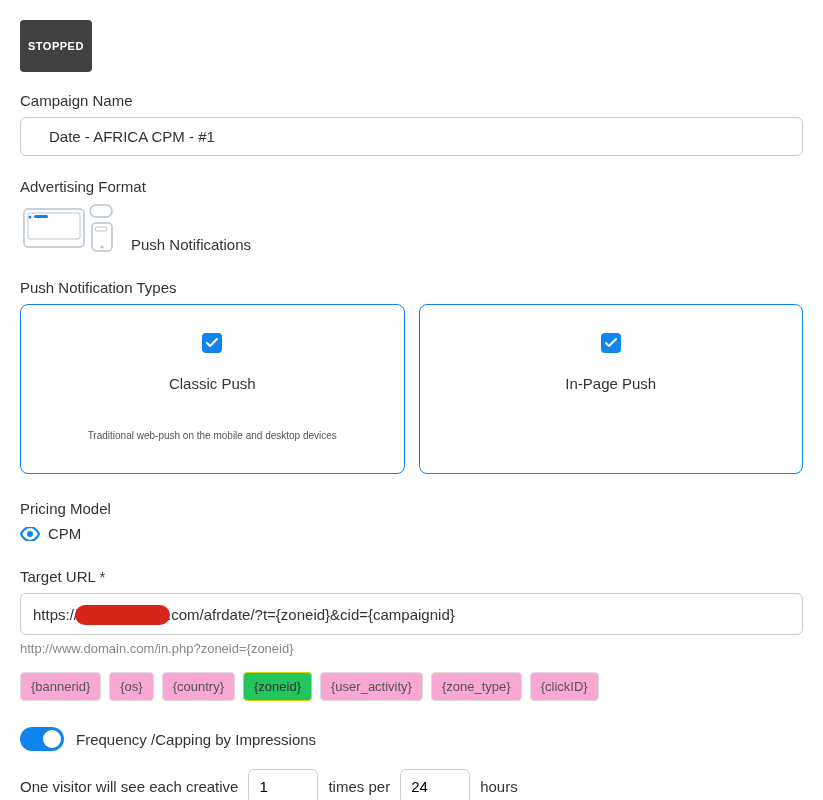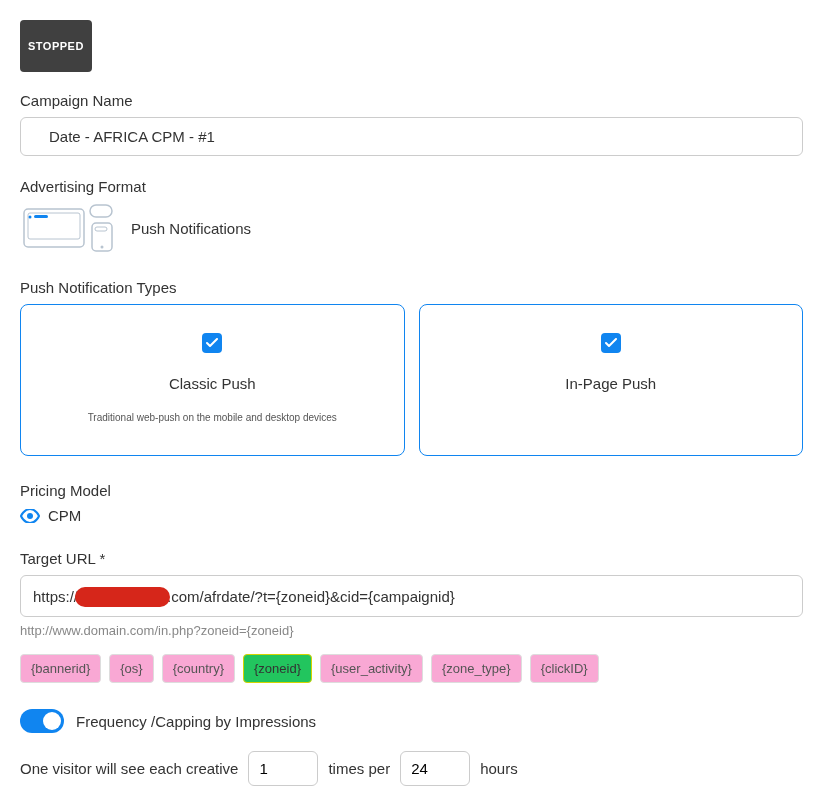--- a/index.html
+++ b/index.html
@@ -39,21 +39,21 @@
       width: 100%;
       padding: 10px 28px;
       border: 1px solid #ccc;
       border-radius: 6px;
       font-size: 15px;
       color: #333;
       margin-bottom: 22px;
     }
     .format-row {
       display: flex;
-      align-items: center;
+      align-items: flex-end;
       gap: 16px;
       margin-bottom: 26px;
       margin-top: 6px;
     }
     .device-icon {
       width: 95px;
       height: 50px;
       position: relative;
     }
     .device-icon svg { display: block; }
@@ -81,21 +81,21 @@
       border-radius: 4px;
       display: inline-flex;
       align-items: center;
       justify-content: center;
       margin-bottom: 22px;
     }
     .checkbox-icon svg { display: block; }
     .push-title {
       font-size: 15px;
       color: #333;
-      margin-bottom: 20px;
+      margin-bottom: 38px;
     }
     .push-desc {
       font-size: 10px;
       color: #555;
     }
     .pricing-row {
       display: flex;
       align-items: center;
       gap: 8px;
       margin-bottom: 26px;

